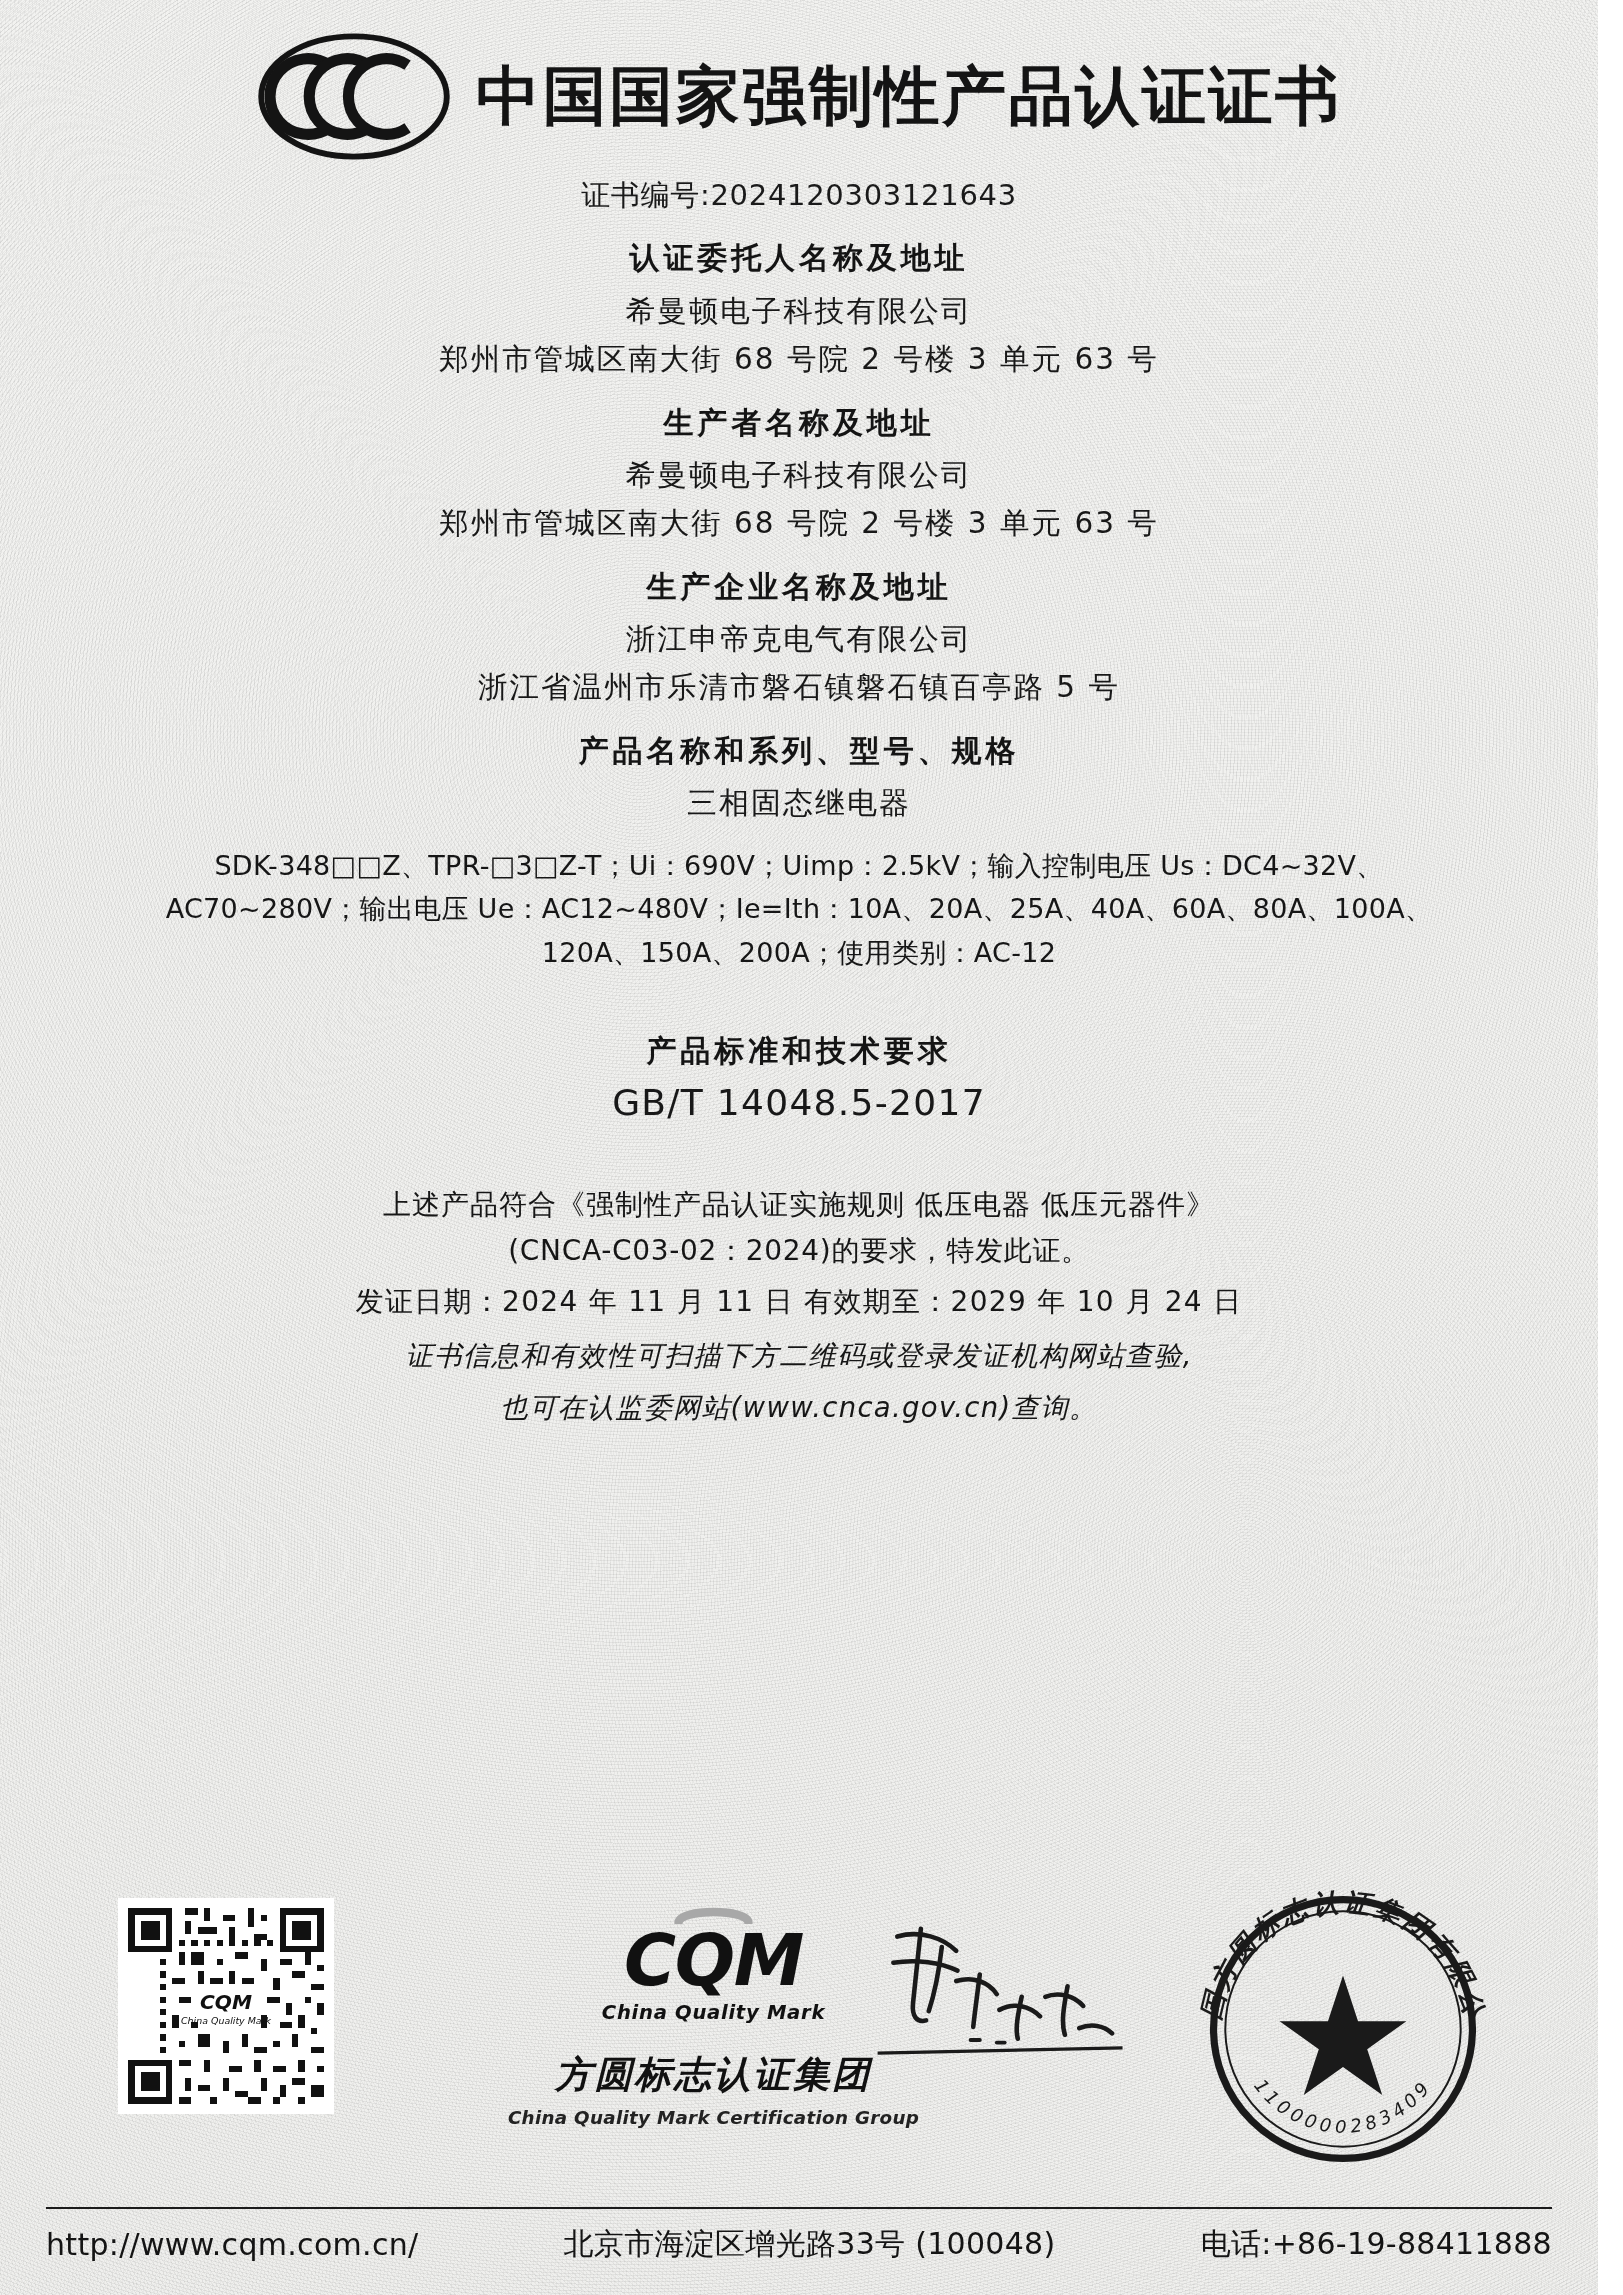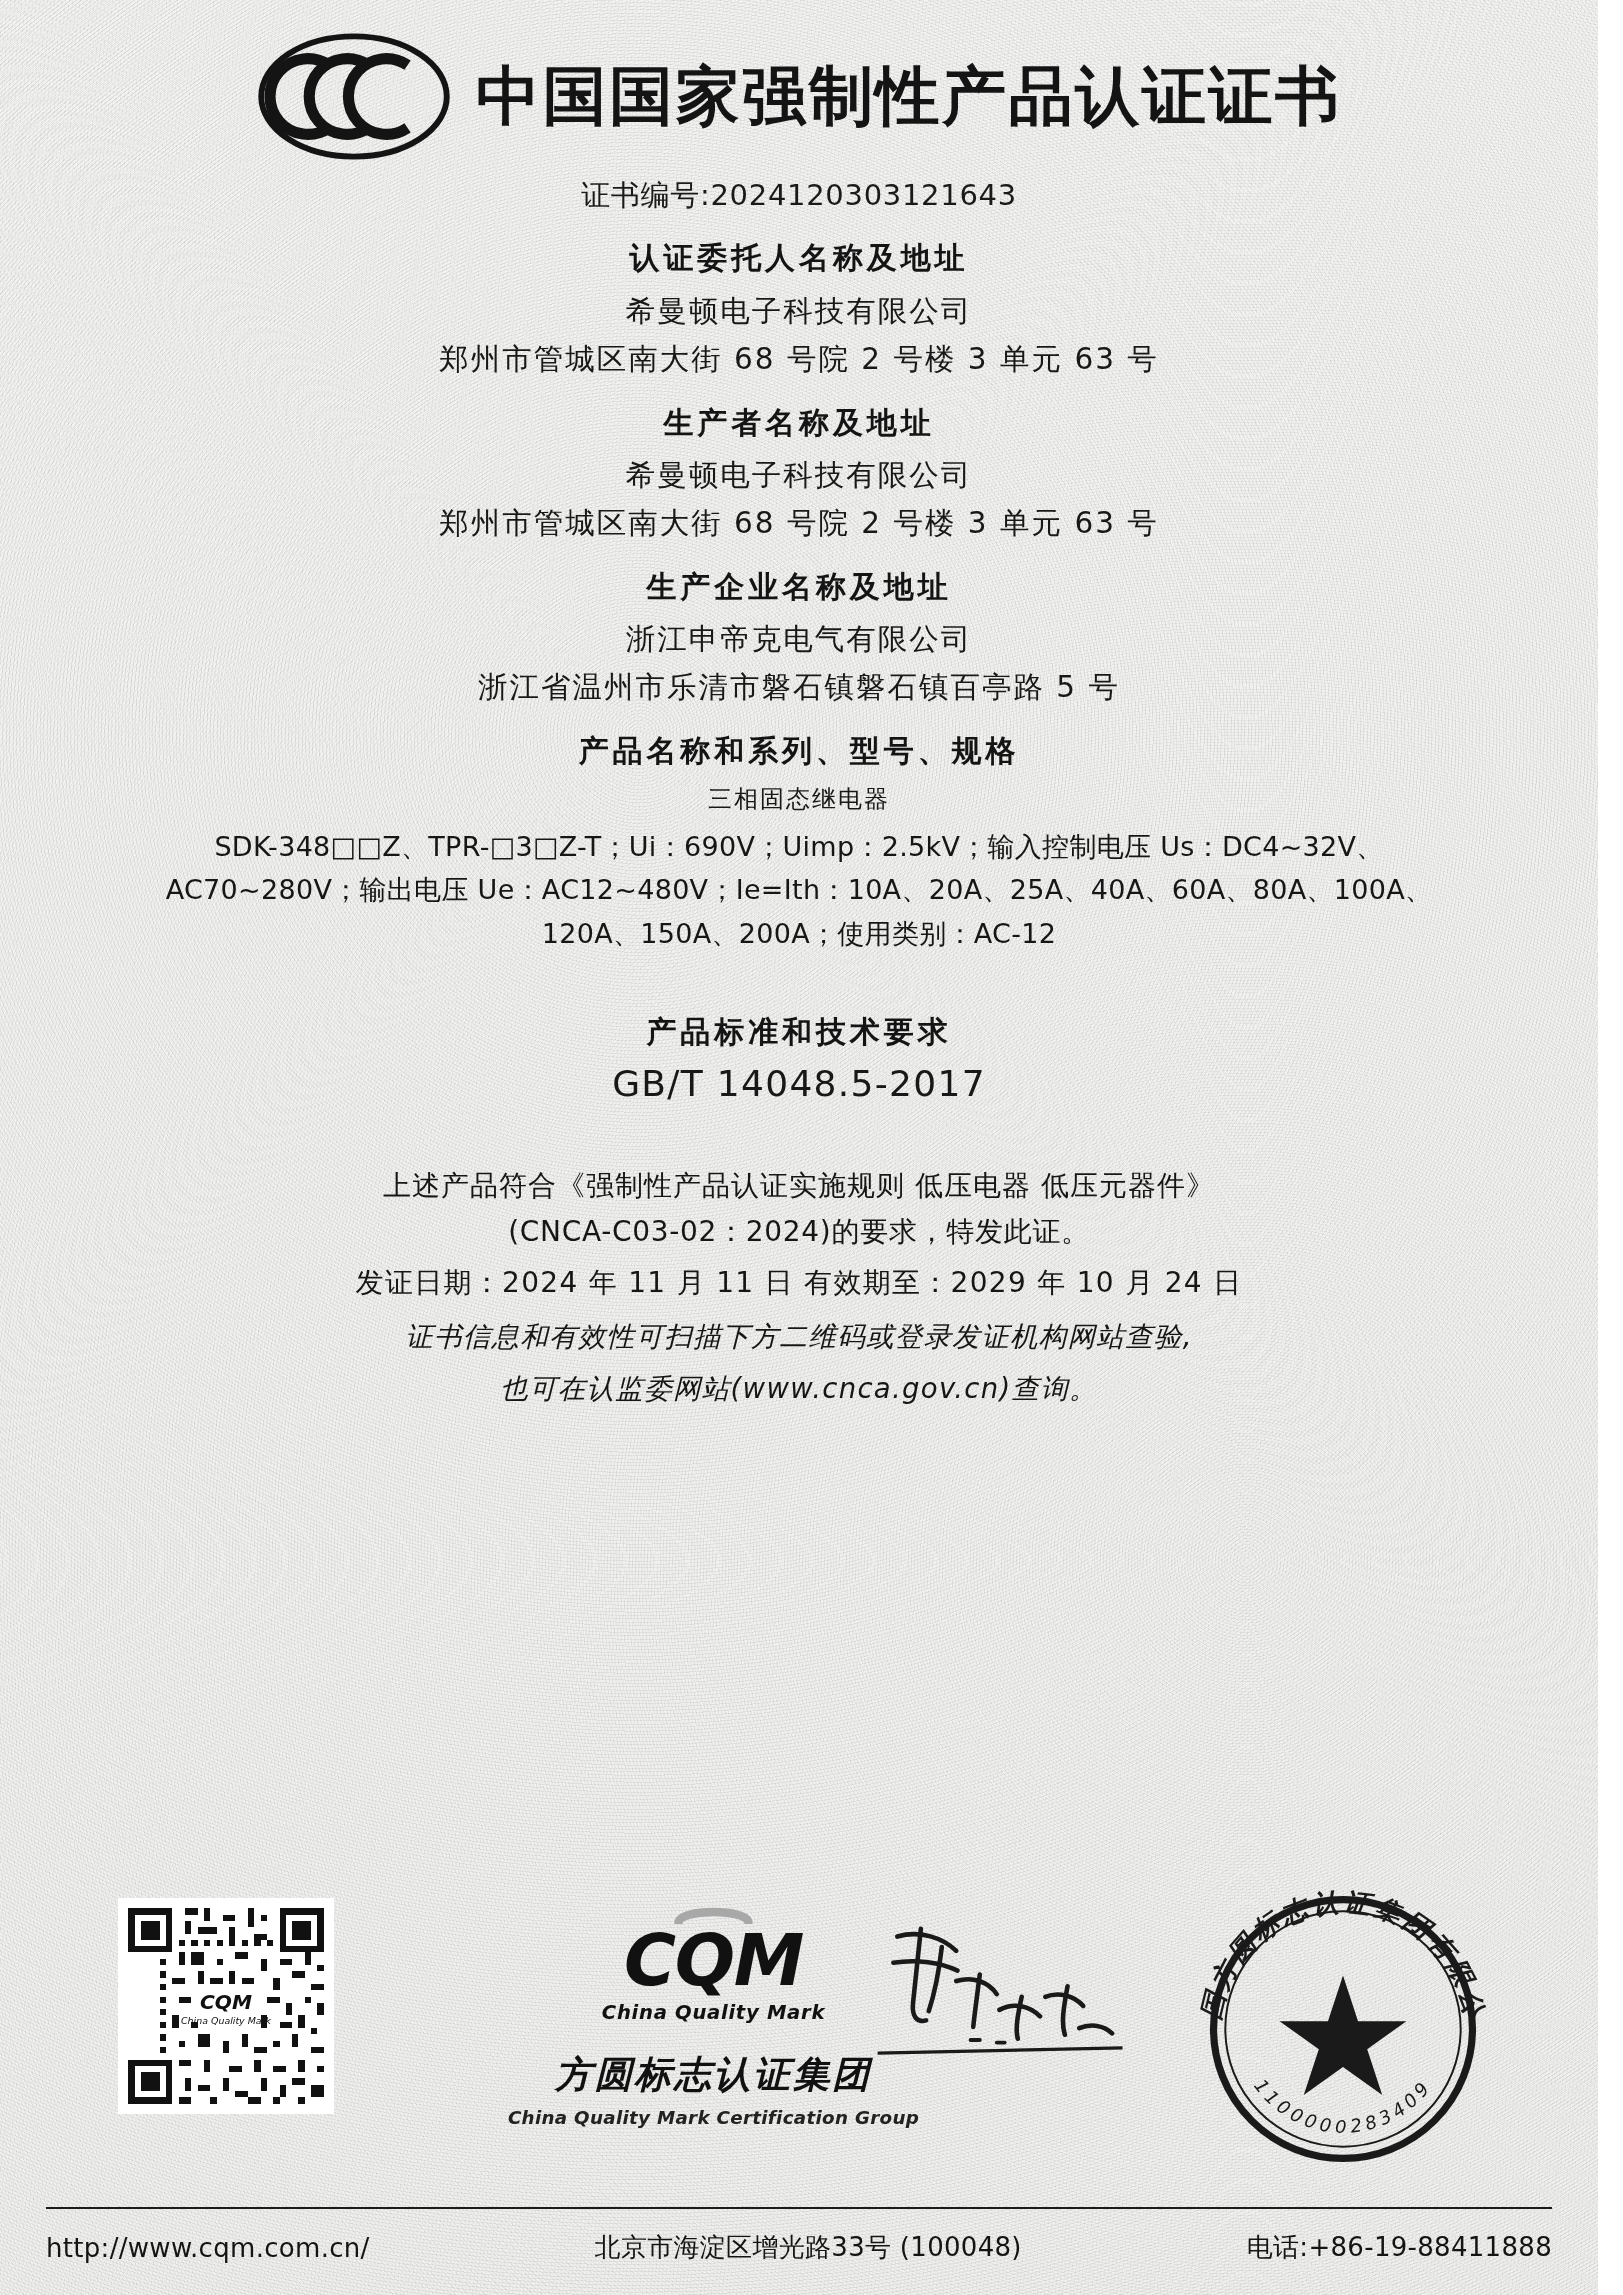--- a/index.html
+++ b/index.html
@@ -76,24 +76,24 @@
   .sec-line {
     font-size: 29.5px;
     color: #181818;
     letter-spacing: 2px;
     line-height: 1.45;
   }
   .sec-line.small-gap { margin-top: 5.2px; }
 
   
   .product-name {
-    font-size: 24px;
+    font-size: 30px;
     letter-spacing: 2px;
     color: #181818;
-    margin-bottom: 10px;
+    margin-bottom: 20px;
   }
   .spec-lines {
     font-size: 27px;
     line-height: 1.62;
     color: #161616;
     letter-spacing: 0.3px;
     padding: 0 6.5px;
   }
   .spec-lines div { white-space: nowrap; }
 
@@ -221,21 +221,21 @@
   }
   .footer {
     position: absolute;
     left: 46px;
     right: 46px;
     bottom: 30px;
     display: flex;
     justify-content: space-between;
     align-items: center;
     font-family: "DejaVu Sans", sans-serif;
-    font-size: 26px;
+    font-size: 30px;
     color: #141414;
     letter-spacing: 0.3px;
   }
   .footer .mid { font-family: "DejaVu Sans", sans-serif; }
 </style>
 </head>
 <body>
 
 <div class="page">
   <div class="inner">

